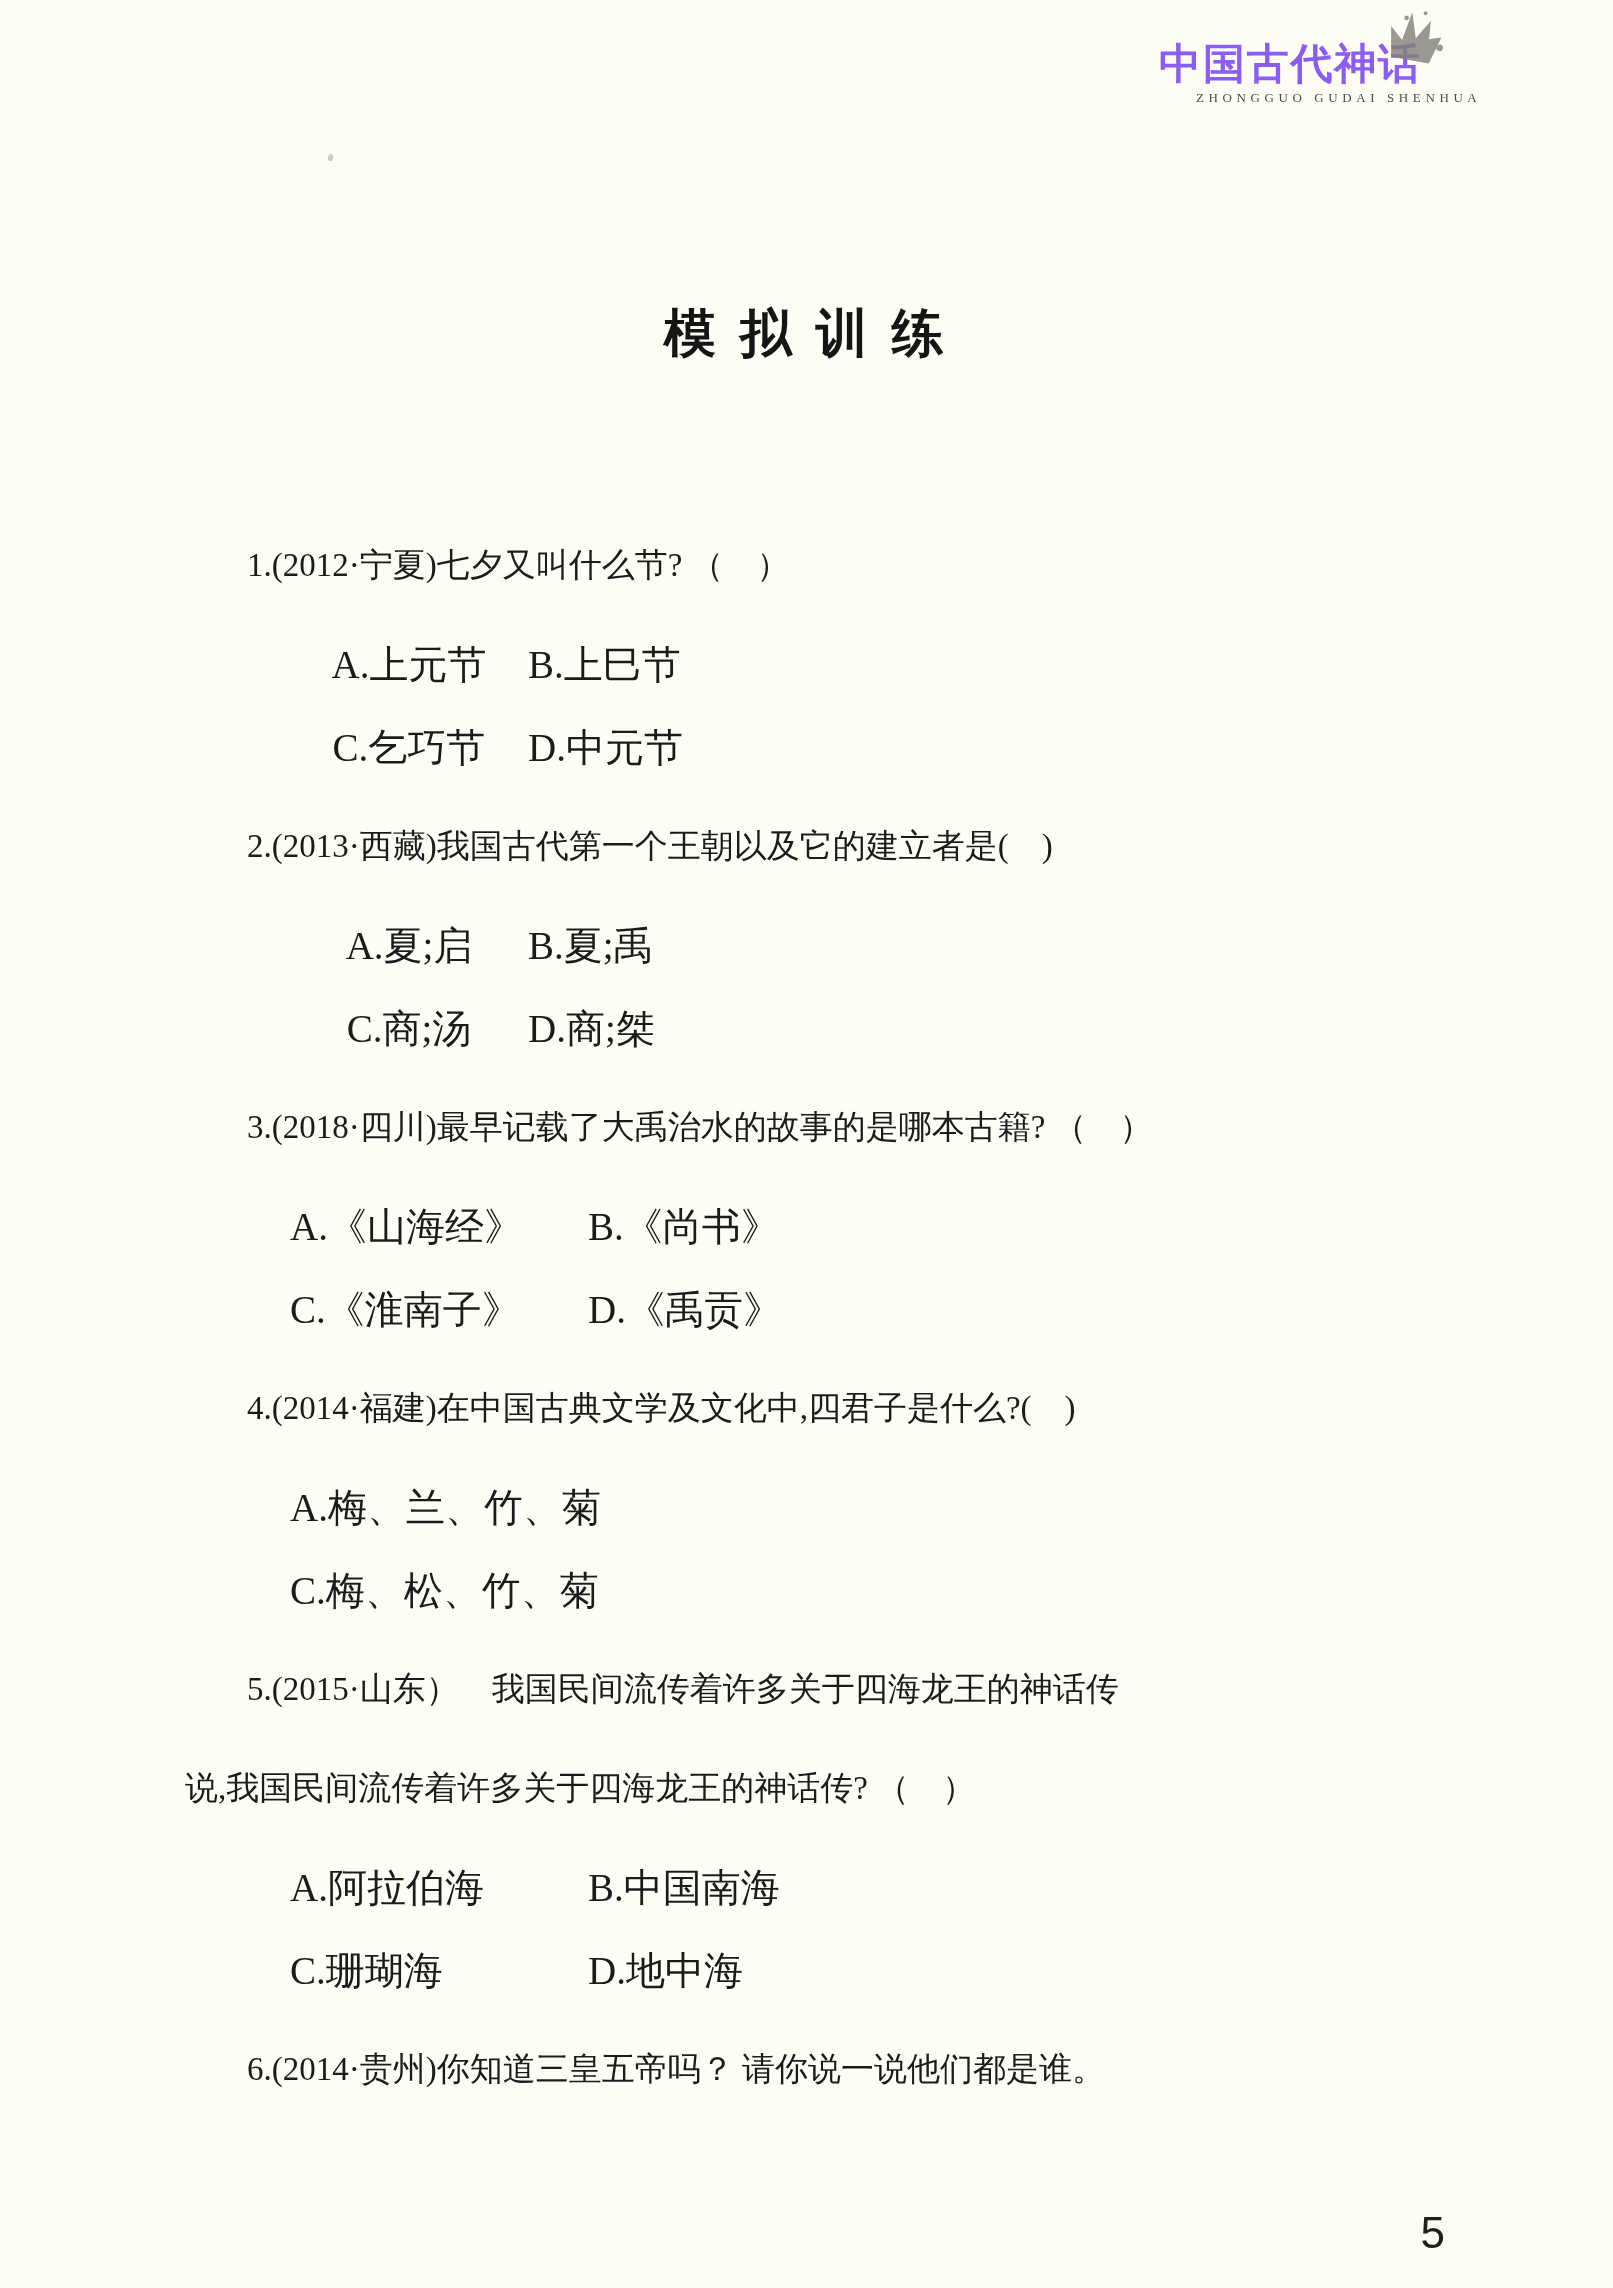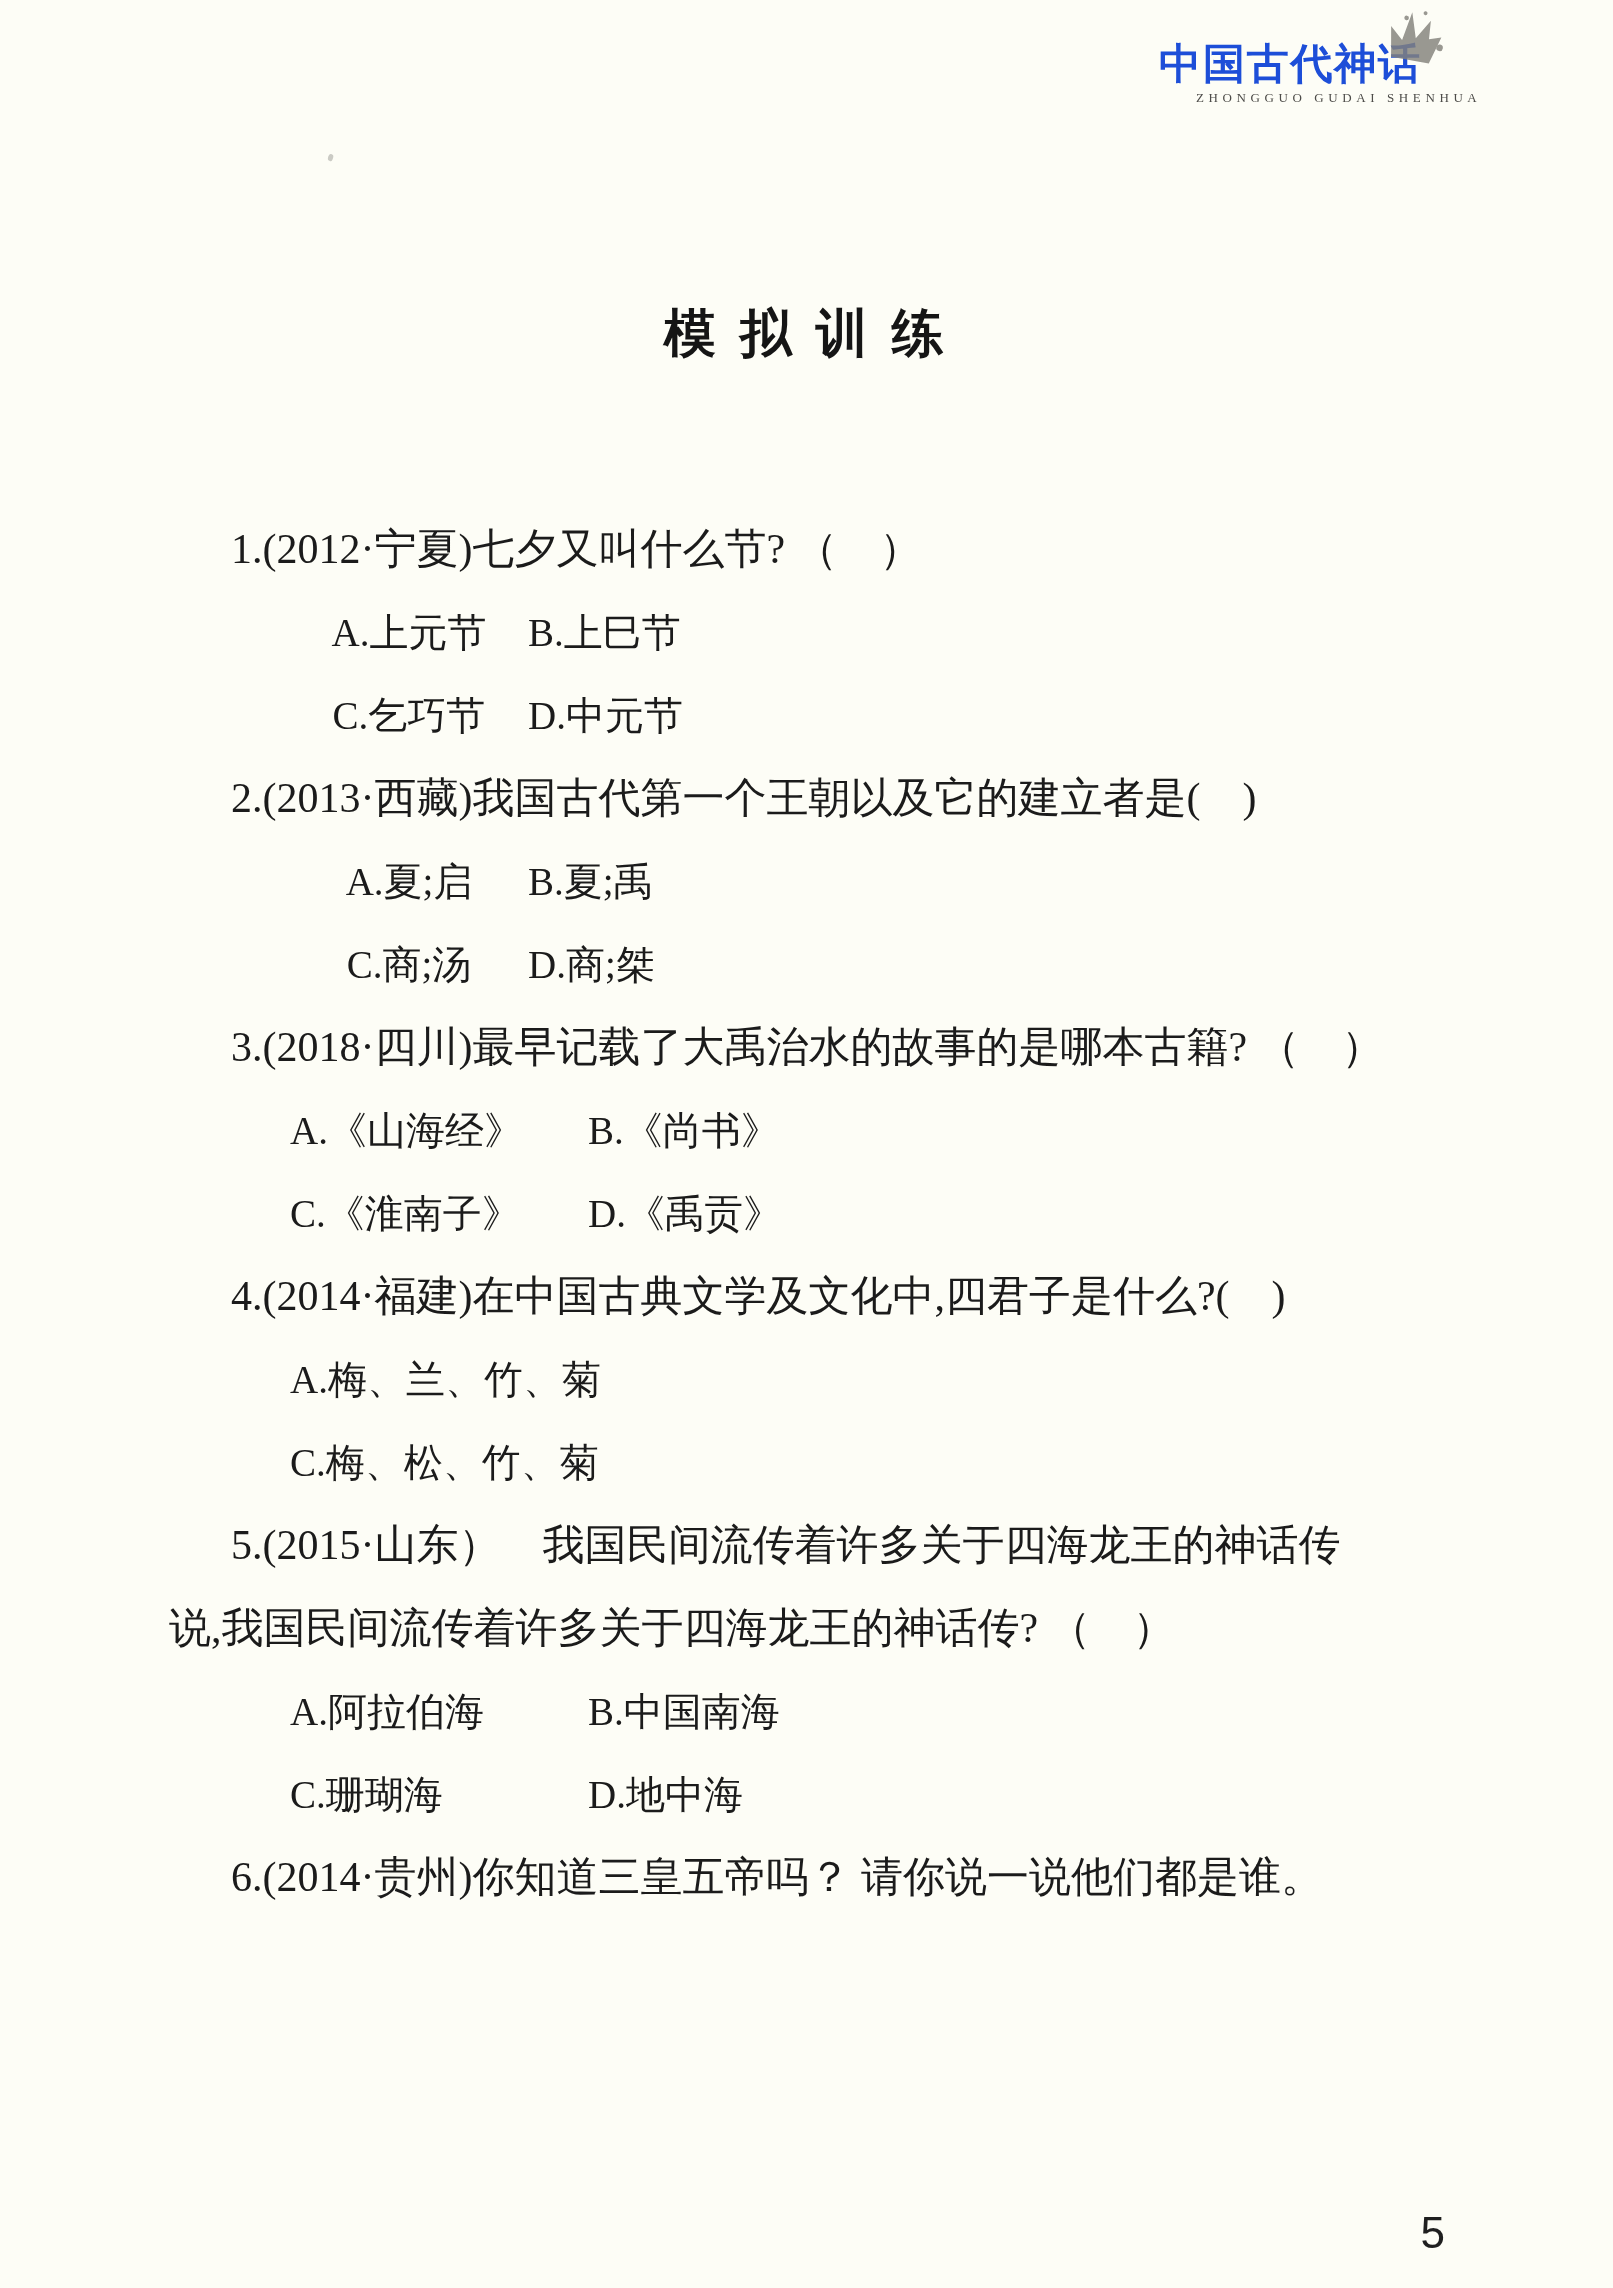--- a/index.html
+++ b/index.html
@@ -23,21 +23,21 @@
     left: 1152px;
     width: 277px;
     text-align: center;
   }
   .logo-title {
     font-family: "Liberation Sans", "DejaVu Sans", sans-serif;
     font-weight: 900;
     font-size: 42px;
     line-height: 1.1;
     letter-spacing: 1.8px;
-    color: #1d4ed8;
+    color: #8b5cf6;
     white-space: nowrap;
   }
   .logo-subtitle {
     margin-top: 2.8px;
     font-family: "Liberation Serif", "DejaVu Serif", serif;
     font-size: 13px;
     letter-spacing: 4.6px;
     color: #4d4c49;
     white-space: nowrap;
     margin-left: 44px;
@@ -82,23 +82,23 @@
   
   .content {
     position: absolute;
     top: 508px;
     left: 169px;
     width: 1292px;
   }
   .line {
     height: 83px;
     line-height: 83px;
-    font-size: 42px;
-    white-space: nowrap;
-    margin: 0;
+    font-size: 33px;
+    white-space: nowrap;
+    margin: 16px;
   }
   .indent { padding-left: 62px; }
 
   .opt-row {
     height: 83px;
     line-height: 83px;
     font-size: 39px;
     padding-left: 121px;
     white-space: nowrap;
     display: flex;

